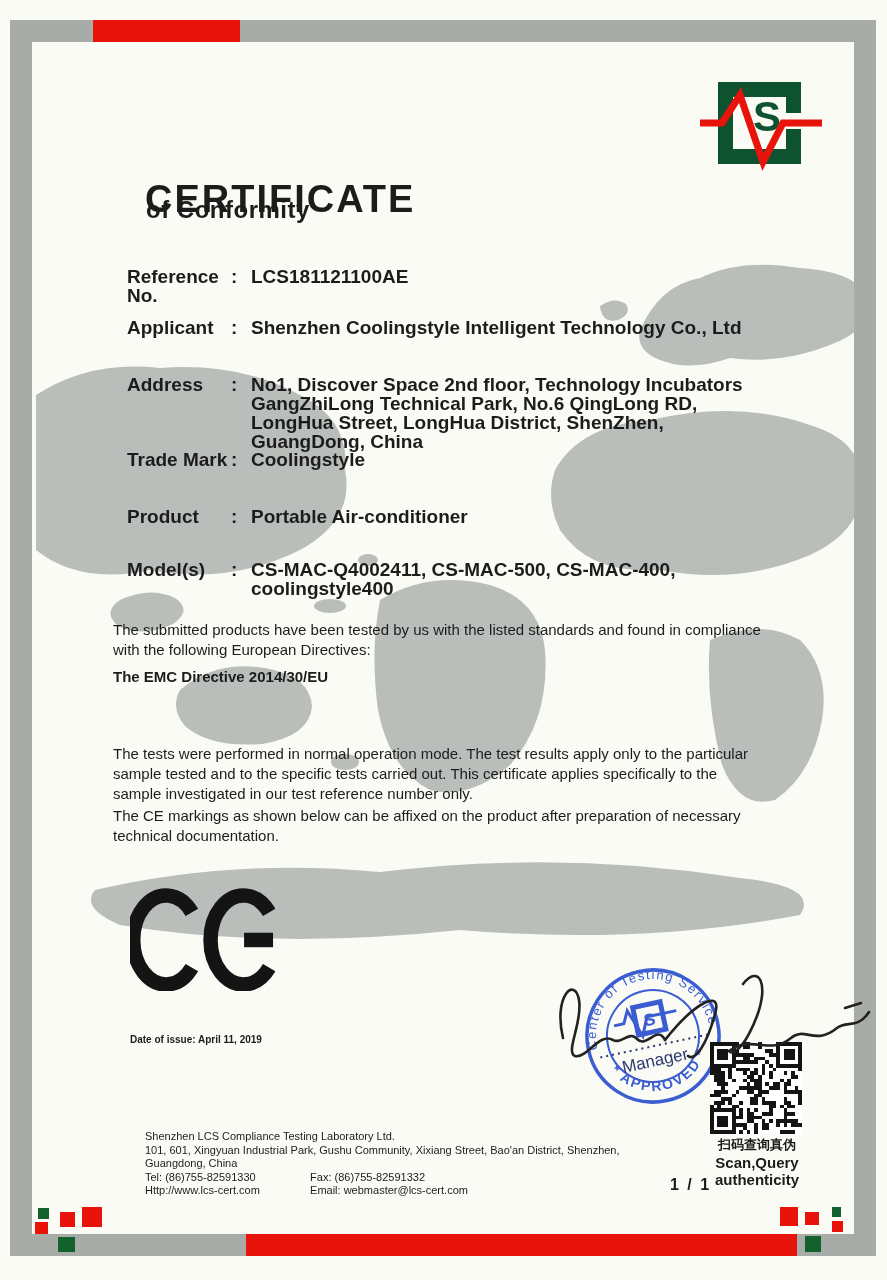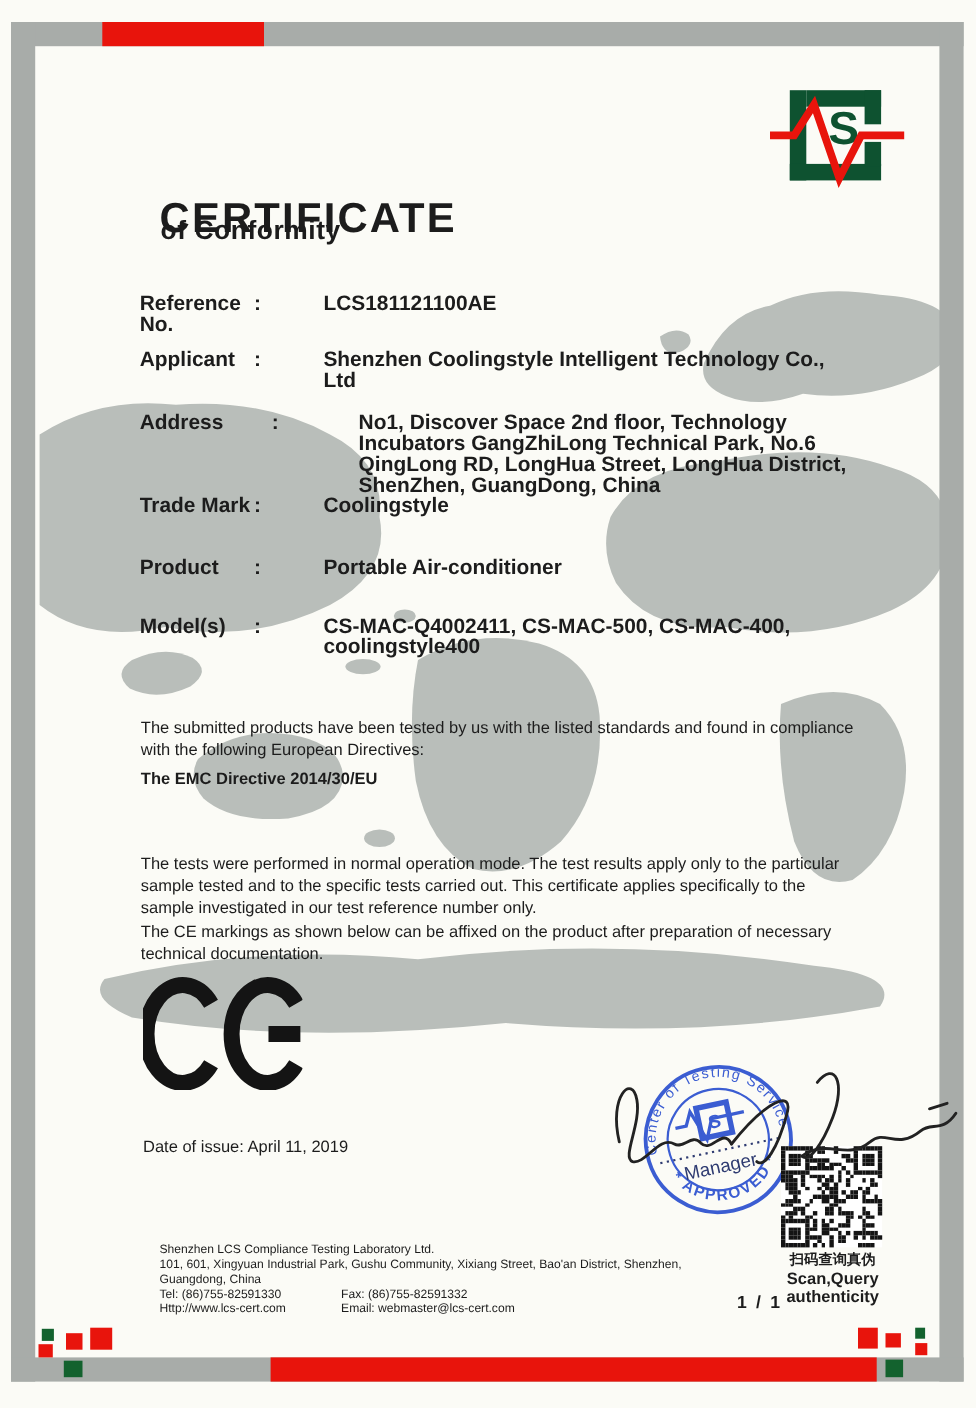--- a/index.html
+++ b/index.html
@@ -14,25 +14,25 @@
   
   .map{position:absolute;left:0;top:0;z-index:0;pointer-events:none;}
   .layer{position:absolute;z-index:2;}
   
   .title-main{font-size:38px;font-weight:bold;letter-spacing:2px;margin-top:36px;}
   .title-sub{font-size:24px;font-weight:bold;letter-spacing:0.5px;margin-top:12px;}
   
   .frow{position:absolute;left:127px;width:652px;display:flex;font-size:19px;font-weight:bold;line-height:19px;z-index:2;}
   .flabel{width:104px;flex:none;}
   .fcolon{width:20px;flex:none;text-align:left;}
-  .fvalue{flex:1;margin-left:43px;}
+  .fvalue{flex:1;}
   
-  .para{position:absolute;left:128px;width:650px;font-size:15px;line-height:20px;z-index:2;margin-top:32px;}
+  .para{position:absolute;left:113px;width:650px;font-size:15px;line-height:20px;z-index:2;}
   .para.bold{font-weight:bold;}
-  .dateline{font-size:15px;font-weight:normal;}
+  .dateline{font-size:10px;font-weight:bold;}
   
   .footer{position:absolute;left:145px;top:1130px;font-size:11px;line-height:13.5px;z-index:2;}
   .fcol{display:inline-block;width:162px;}
   .pagenum{position:absolute;left:670px;top:1176px;font-size:16px;font-weight:bold;letter-spacing:2px;z-index:2;}
   
   #qr{position:absolute;left:710px;top:1042px;width:92px;height:92px;background:#fff;
       display:grid;grid-template-columns:repeat(25,1fr);grid-template-rows:repeat(25,1fr);z-index:3;}
   .qb{background:#141414;}
   .qrcap{position:absolute;left:682px;top:1136px;width:150px;text-align:center;z-index:3;}
   .qrcap .zh{font-size:13px;font-weight:bold;}
@@ -97,21 +97,21 @@
   <div class="frow" style="top:267px;">
     <div class="flabel">Reference No.</div>
     <div class="fcolon">:</div>
     <div class="fvalue">LCS181121100AE</div>
   </div>
   <div class="frow" style="top:318px;">
     <div class="flabel">Applicant</div>
     <div class="fcolon">:</div>
     <div class="fvalue">Shenzhen Coolingstyle Intelligent Technology Co., Ltd</div>
   </div>
-  <div class="frow" style="top:375px;gap:16px;">
+  <div class="frow" style="top:375px;">
     <div class="flabel">Address</div>
     <div class="fcolon">:</div>
     <div class="fvalue" style="max-width:528px;">No1, Discover Space 2nd floor, Technology Incubators GangZhiLong Technical Park, No.6 QingLong RD, LongHua Street, LongHua District, ShenZhen, GuangDong, China</div>
   </div>
   <div class="frow" style="top:450px;">
     <div class="flabel">Trade Mark</div>
     <div class="fcolon">:</div>
     <div class="fvalue">Coolingstyle</div>
   </div>
   <div class="frow" style="top:507px;">

